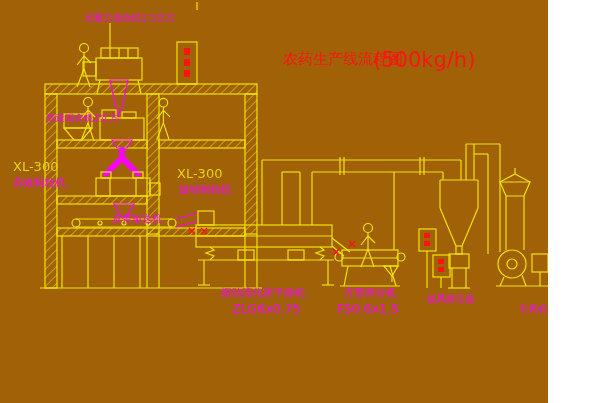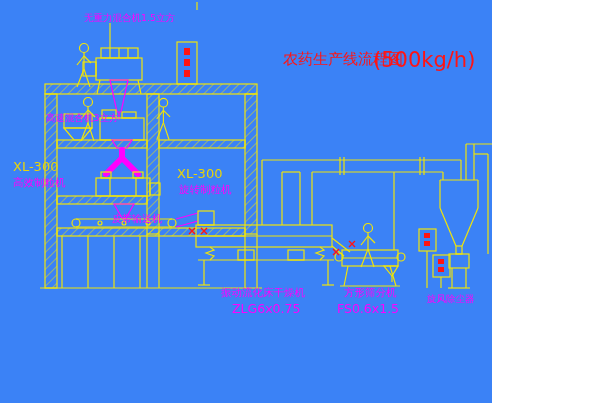--- a/index.html
+++ b/index.html
@@ -1,16 +1,16 @@
 <!DOCTYPE html>
 <html><head>
 <meta charset="utf-8">
 <style>
   html,body{margin:0;padding:0;background:#fff;}
-  .stage{position:relative;width:492px;height:403px;background:#3b82f6;overflow:hidden;
+  .stage{position:relative;width:548px;height:403px;background:#a16207;overflow:hidden;
          font-family:"DejaVu Sans",sans-serif;}
   svg{display:block}
   .y{stroke:#f0e40a;fill:none;stroke-width:1.2;}
   .yf{stroke:#f0e40a;fill:url(#hatch);stroke-width:1.2;}
   .m{stroke:#ff00ff;fill:none;stroke-width:1.2;}
   .mthick{stroke:#ff00ff;fill:none;stroke-width:6;stroke-linecap:round;}
   .r{stroke:#ff1414;fill:none;stroke-width:1.4;}
   .rf{fill:#ff1414;stroke:none;}
   text{font-family:"DejaVu Sans",sans-serif;}
   .tm{fill:#ff00ff;stroke:none;}

